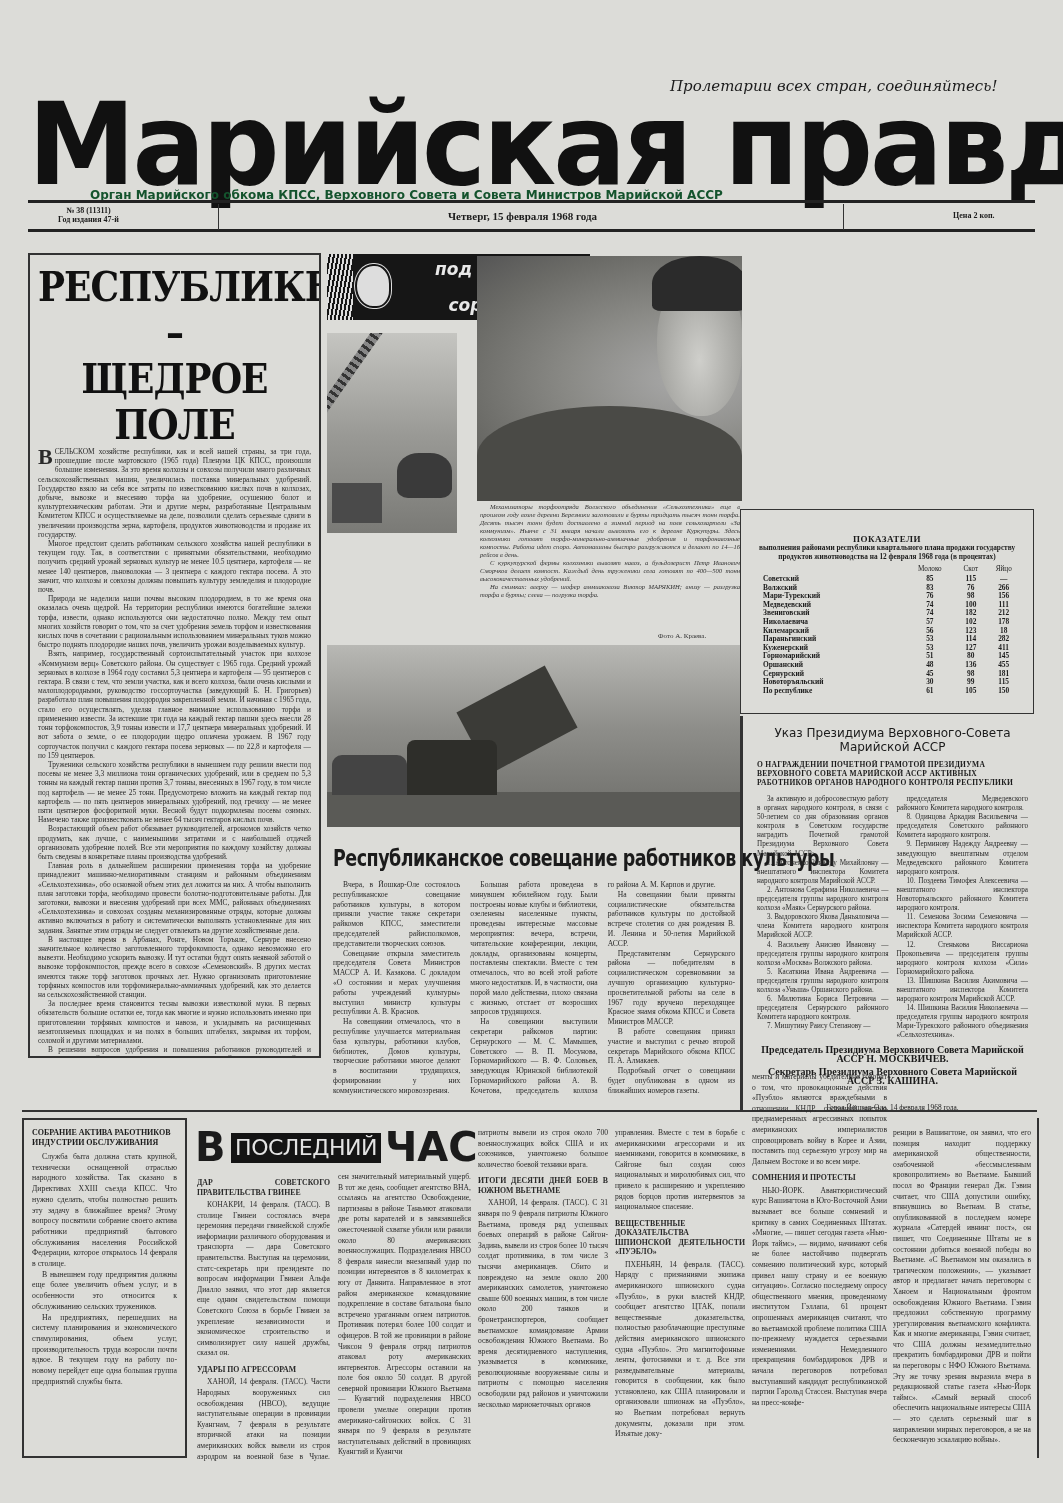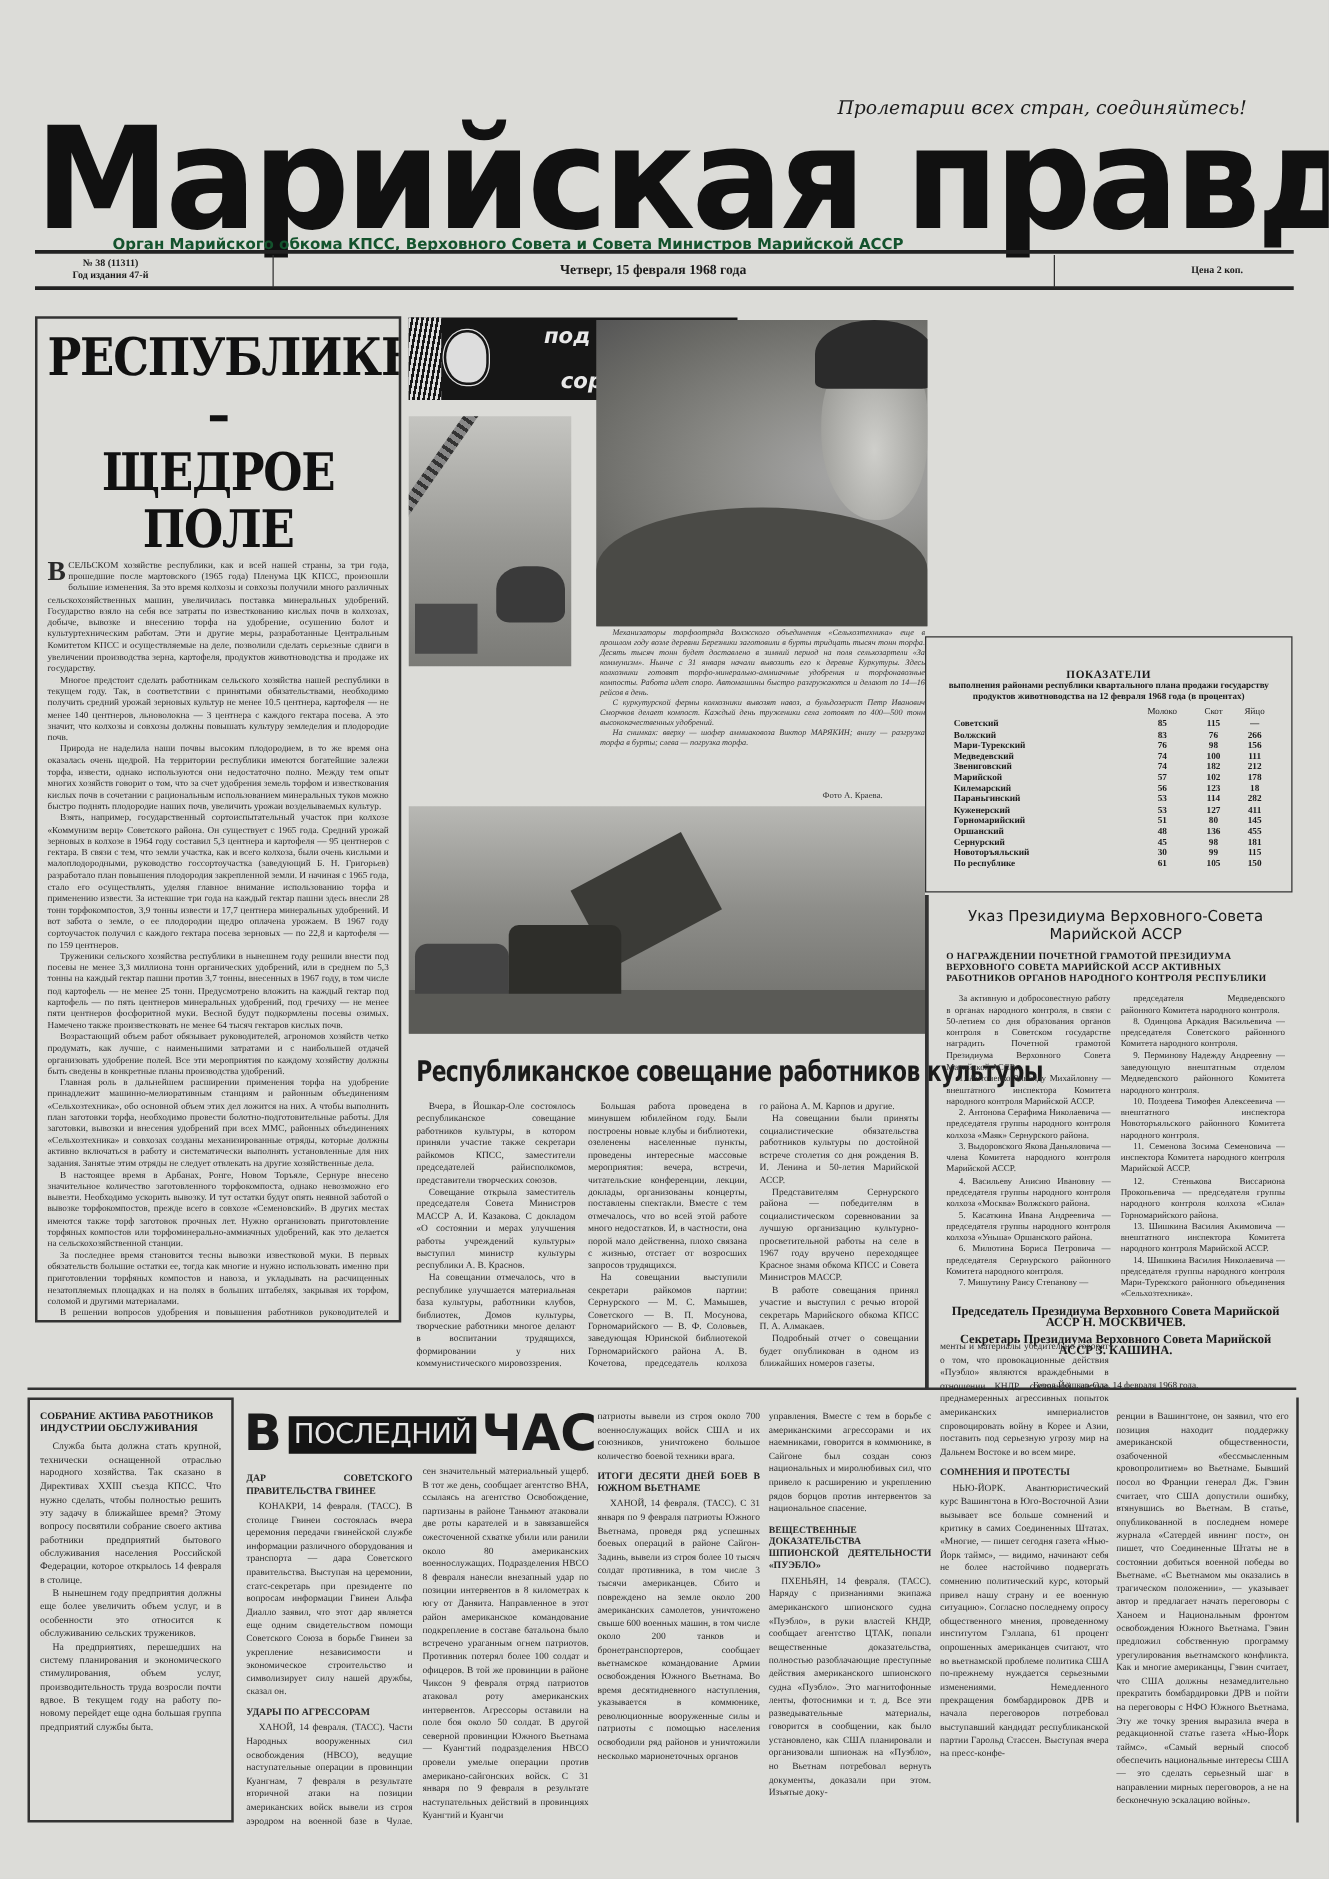--- a/index.html
+++ b/index.html
@@ -222,21 +222,21 @@
             <td class="n">100</td>
             <td class="n">111</td>
           </tr>
           <tr>
             <td class="r">Звениговский</td>
             <td class="n">74</td>
             <td class="n">182</td>
             <td class="n">212</td>
           </tr>
           <tr>
-            <td class="r">Марийской</td>
+            <td class="r">Николаевича</td>
             <td class="n">57</td>
             <td class="n">102</td>
             <td class="n">178</td>
           </tr>
           <tr>
             <td class="r">Килемарский</td>
             <td class="n">56</td>
             <td class="n">123</td>
             <td class="n">18</td>
           </tr>

